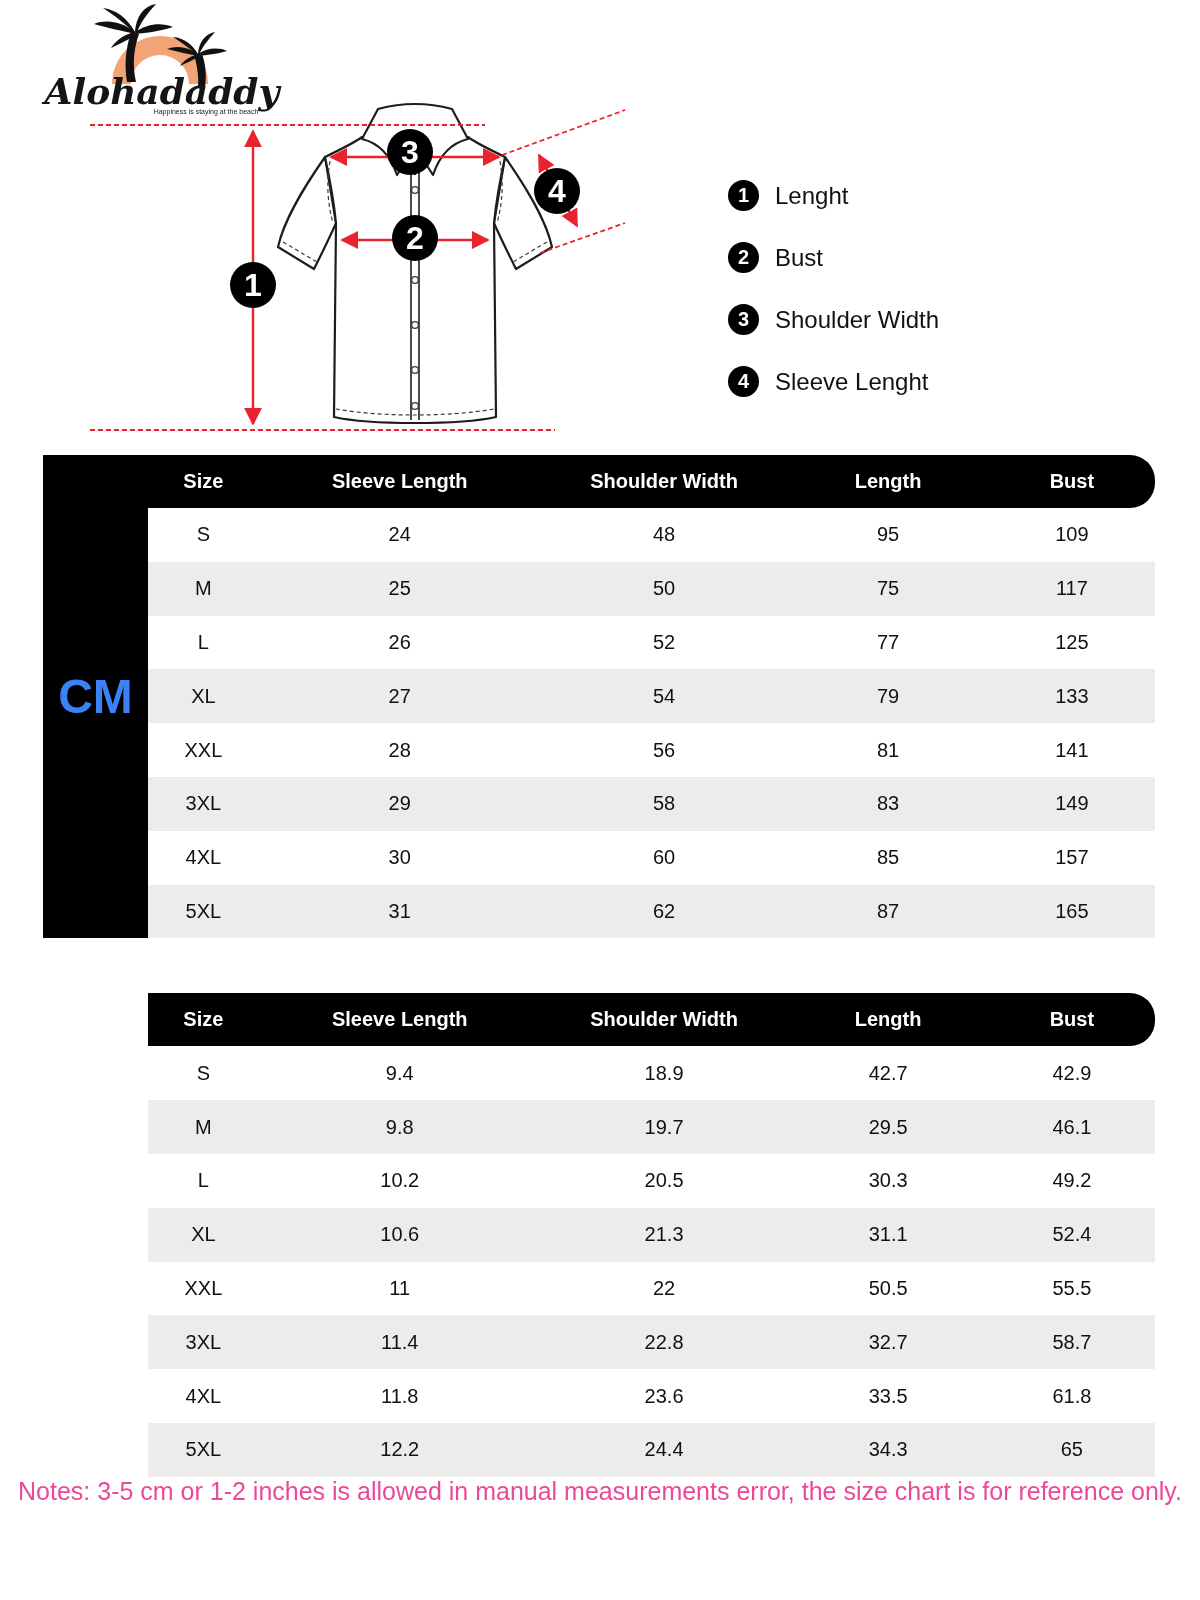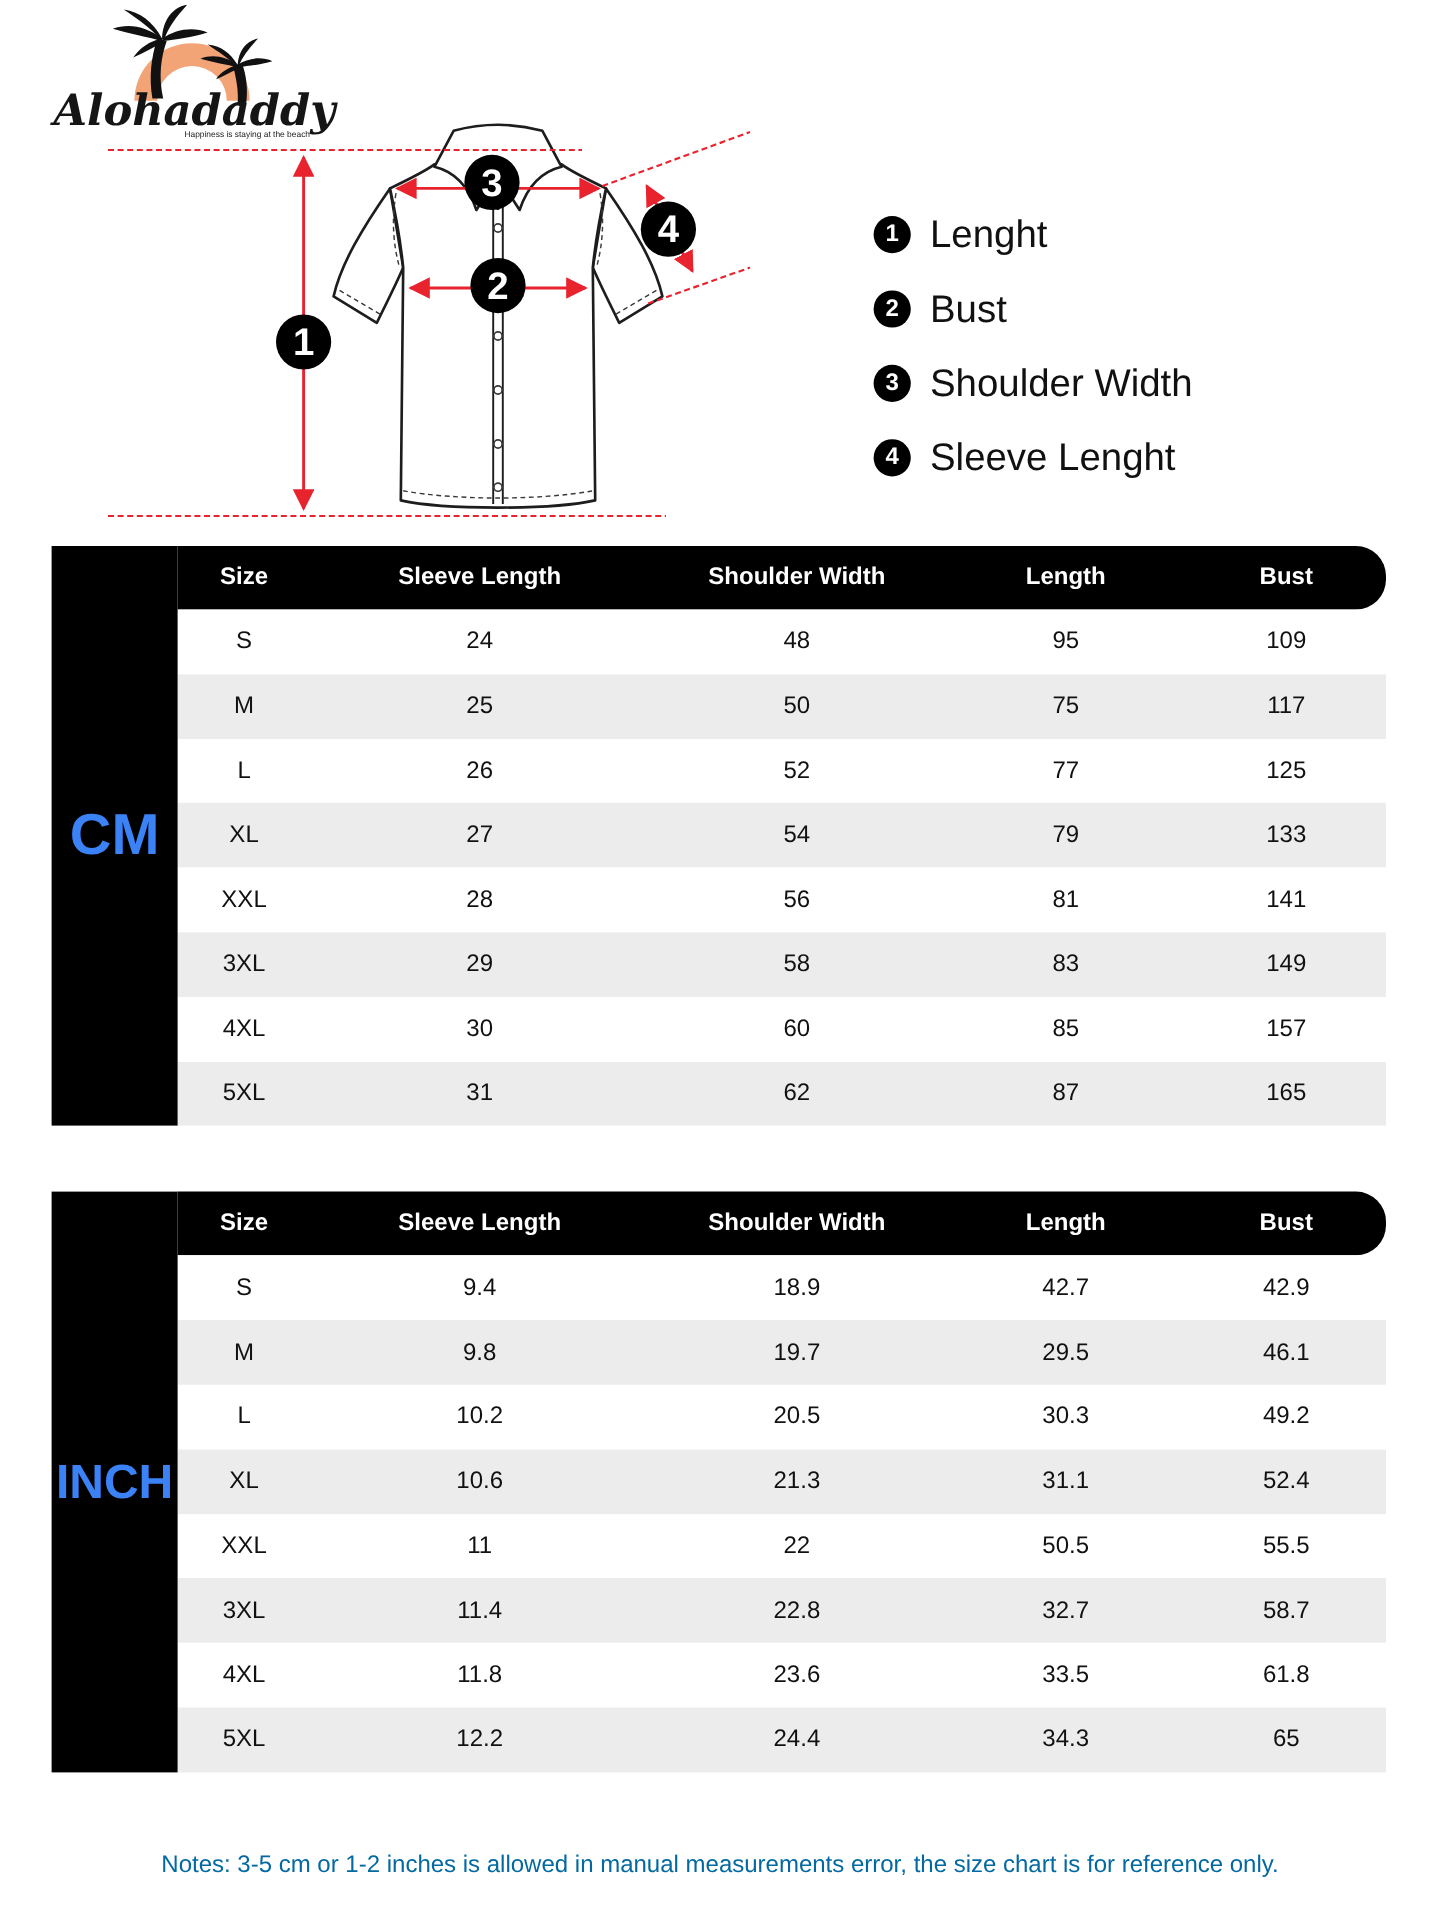--- a/index.html
+++ b/index.html
@@ -18,21 +18,21 @@
     letter-spacing:0px;
   }
   .shirt-wrap { position:absolute; left:40px; top:95px; width:600px; height:360px; }
   .legend { position:absolute; left:728px; top:176px; display:flex; flex-direction:column; gap:23px; }
   .legend-item { display:flex; align-items:center; gap:16px; height:39px; }
   .legend-badge {
     width:31px; height:31px; border-radius:50%; background:#000; color:#fff;
     font-weight:bold; font-size:20px; display:flex; align-items:center; justify-content:center;
     flex:0 0 31px;
   }
-  .legend-label { font-size:32px; color:#111; }
+  .legend-label { font-size:24px; color:#111; }
 
   
   .size-table { position:relative; margin:0 45px 0 43px; padding-left:105px; }
   .size-table.cm { margin-top:3px; }
   .size-table.inch { margin-top:55px; }
   .unit-col {
     position:absolute; left:0; top:0; bottom:0; width:105px; background:#000;
     color:#3b82f6; font-weight:bold; display:flex; align-items:center; justify-content:center;
   }
   .size-table.cm .unit-col { font-size:48px; }
@@ -44,21 +44,21 @@
   }
   .th { text-align:center; font-weight:bold; font-size:20px; }
   .tbody { display:block; }
   .tr {
     display:grid; grid-template-columns:11% 28% 24.5% 20% 16.5%;
     height:53.8px; align-items:center; background:#ffffff;
   }
   .tr:nth-child(even) { background:#ececec; }
   .td { text-align:center; font-size:20px; color:#111; }
 
-  .note { margin-top:66px; text-align:center; font-size:20px; color:#0369a1; }
+  .note { text-align:center; font-size:25px; color:#ec4899; }
 </style>
 </head>
 <body>
 
 <div class="top">
 
   <svg class="logo" viewBox="0 0 262 114" aria-hidden="true">
 
     <path d="M78,80 A48,48 0 0 1 174,80 L155,80 A29,29 0 0 0 97,80 Z" fill="#f2a477"></path>
 
@@ -240,21 +240,20 @@
         <div class="td">5XL</div>
         <div class="td">31</div>
         <div class="td">62</div>
         <div class="td">87</div>
         <div class="td">165</div>
       </div>
     </div>
 </div>
 
 <div class="size-table inch">
-  <div class="unit-col">INCH</div>
   <div class="thead">
       <div class="th">Size</div>
       <div class="th">Sleeve Length</div>
       <div class="th">Shoulder Width</div>
       <div class="th">Length</div>
       <div class="th">Bust</div>
     </div>
   <div class="tbody">
       <div class="tr">
         <div class="td">S</div>

